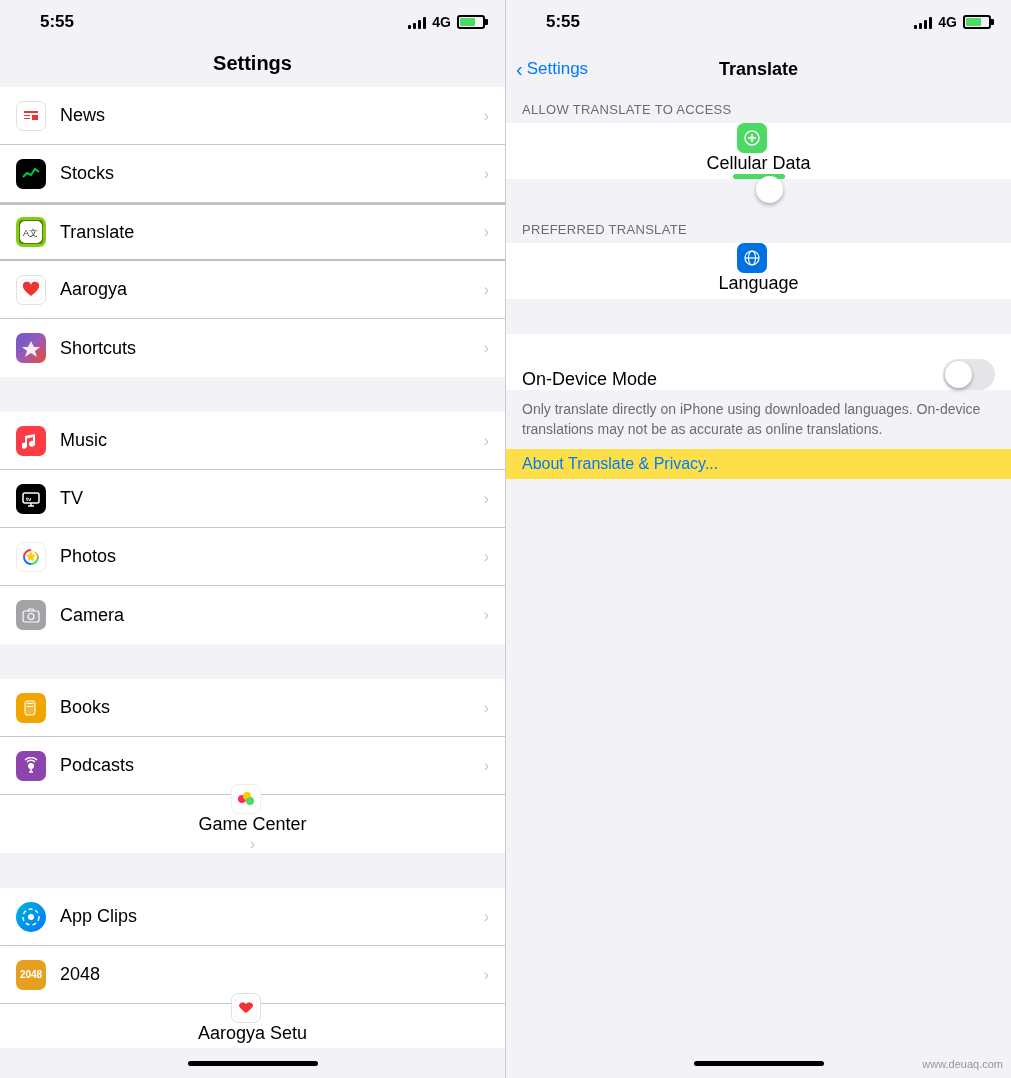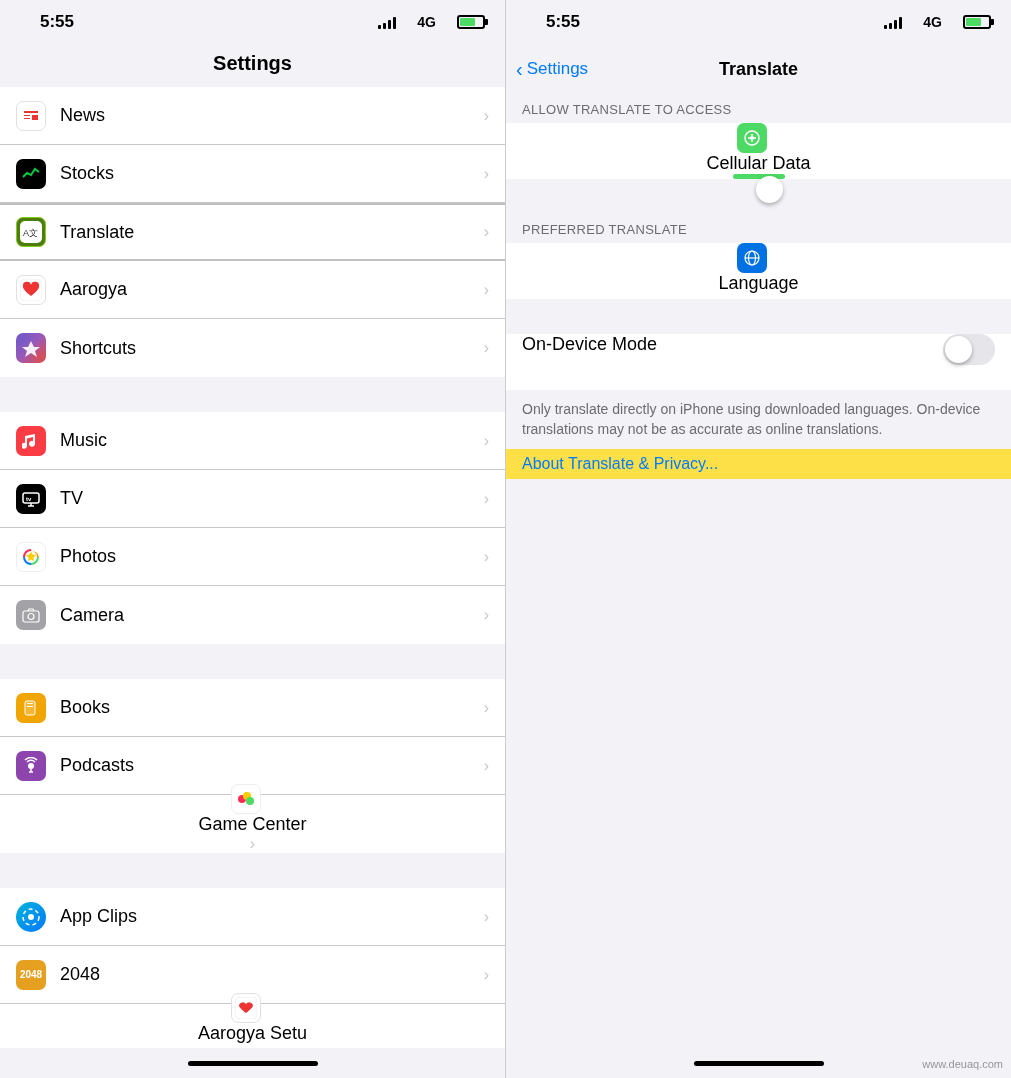--- a/index.html
+++ b/index.html
@@ -32,21 +32,21 @@
     }
     .status-time {
       font-size: 17px;
       font-weight: 600;
       color: #000;
       margin-left: 20px;
     }
     .status-icons {
       display: flex;
       align-items: center;
-      gap: 21px;
+      gap: 6px;
     }
     .signal-bars {
       display: flex;
       align-items: flex-end;
       gap: 2px;
       height: 14px;
     }
     .bar {
       width: 3px;
       background: #000;
@@ -140,21 +140,21 @@
       color: #000;
     }
     .chevron {
       color: #c7c7cc;
       font-size: 16px;
     }
 
     
     .icon-news { background: #fff; border: 1px solid #e0e0e0; }
     .icon-stocks { background: #000; }
-    .icon-translate { background: #4d7c0f; border: 1px solid #84cc16; }
+    .icon-translate { background: #4d7c0f; border: 3px solid #84cc16; }
     .icon-health { background: #fff; border: 1px solid #e0e0e0; }
     .icon-shortcuts { background: linear-gradient(135deg, #6a5acd, #9b59b6, #e74c3c); }
     .icon-aarogya { background: #fff; border: 1px solid #e0e0e0; }
 
     .separator-space {
       height: 35px;
       background: #f2f2f7;
     }
 
     
@@ -285,21 +285,21 @@
       left: 2px;
     }
 
     .right-spacer {
       height: 35px;
       background: #f2f2f7;
     }
 
     .standalone-item {
       display: flex;
-      align-items: flex-start;
+      align-items: flex-end;
       padding: 0 16px;
       height: 56px;
       background: #fff;
       border-bottom: 0.5px solid #c6c6c8;
     }
     .standalone-label {
       flex: 1;
       font-size: 18px;
       color: #000;
     }

